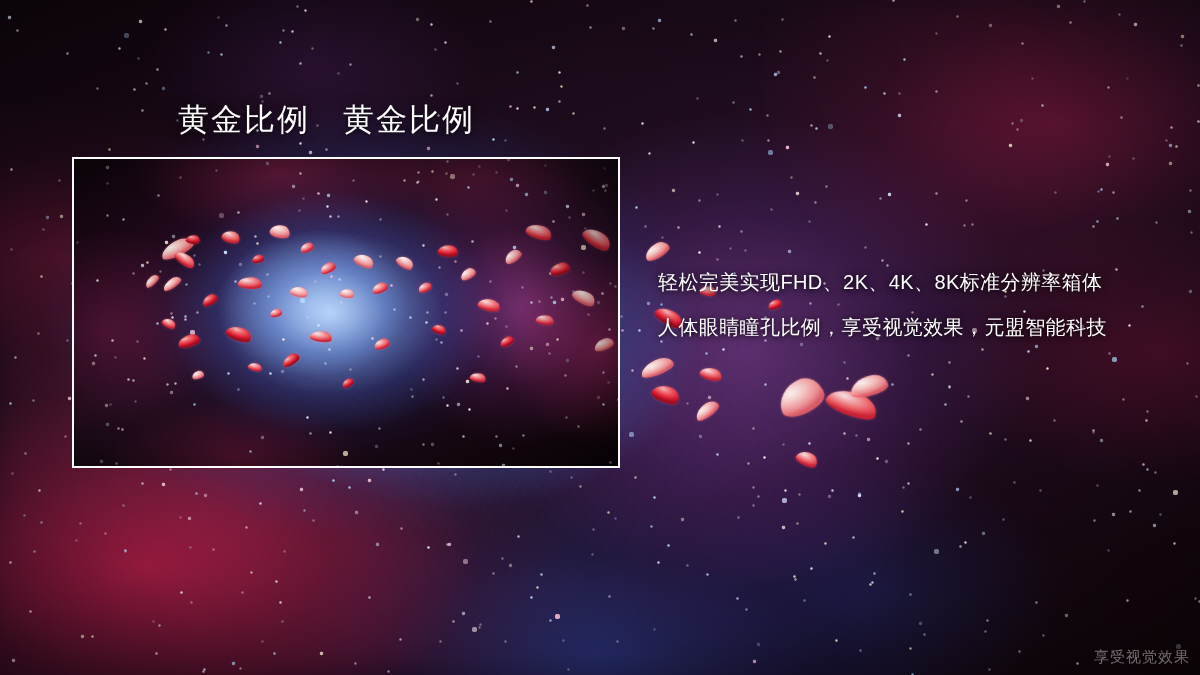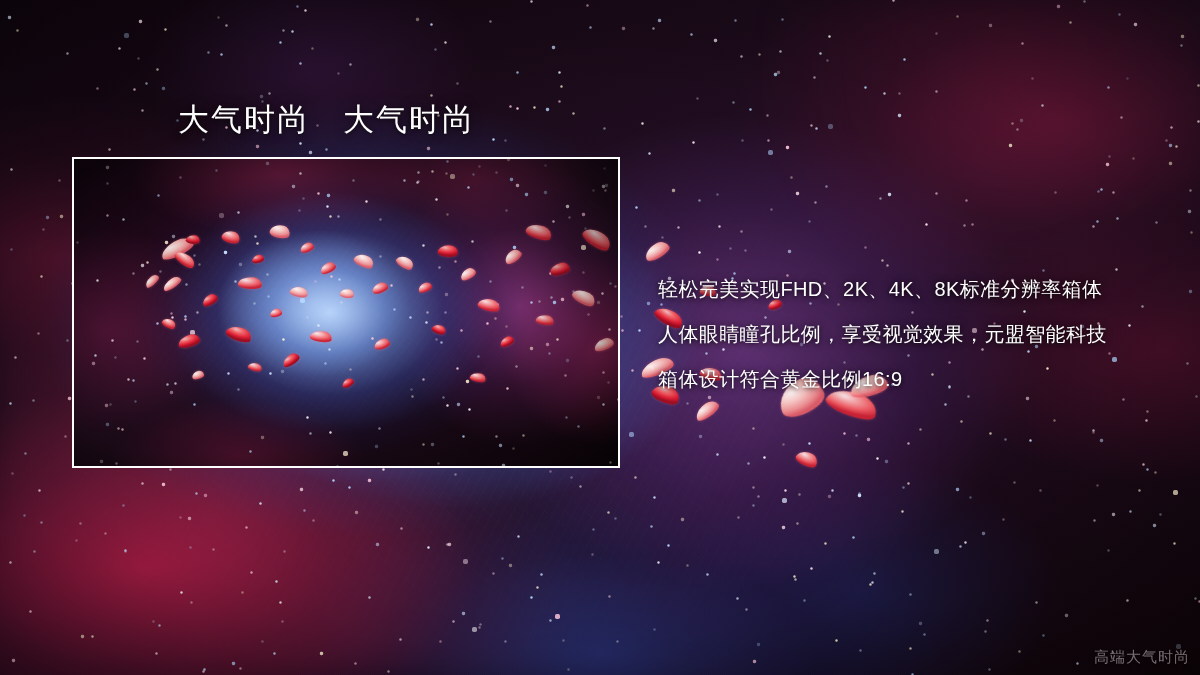--- a/index.html
+++ b/index.html
@@ -149,21 +149,21 @@
     line-height: 40px;
     color: #ffffff;
     letter-spacing: 2px;
     white-space: pre;
     text-shadow: 0 1px 5px rgba(0,0,0,0.65), 0 0 14px rgba(0,0,0,0.4);
   }
 
   #body-text {
     position: absolute;
     left: 658px;
-    top: 267px;
+    top: 260px;
     width: 530px;
   }
   .body-line {
     font-size: 20px;
     line-height: 45px;
     color: #ffffff;
     white-space: nowrap;
     letter-spacing: 0.4px;
     text-shadow: 0 1px 4px rgba(0,0,0,0.70), 0 0 10px rgba(0,0,0,0.45);
   }
@@ -247,23 +247,22 @@
         <div class="petal" style="left: 462px; top: 156px; width: 18px; height: 10px; transform: rotate(12deg);"></div>
         <div class="petal deep" style="left: 426px; top: 178px; width: 14px; height: 9px; transform: rotate(-22deg);"></div>
         <div class="petal" style="left: 508px; top: 72px; width: 30px; height: 16px; transform: rotate(36deg);"></div>
         <div class="petal pale" style="left: 520px; top: 180px; width: 20px; height: 11px; transform: rotate(-18deg);"></div>
         <div class="petal" style="left: 396px; top: 214px; width: 16px; height: 9px; transform: rotate(14deg);"></div>
         <div class="petal deep" style="left: 268px; top: 220px; width: 12px; height: 8px; transform: rotate(-24deg);"></div>
       </div>
     <div class="panel-layer" id="panel-vignette"></div>
   </div>
 
-  <div id="title">大气时尚　大气时尚</div>
+  <div id="title">黄金比例　黄金比例</div>
 
   <div id="body-text">
     <div class="body-line">轻松完美实现FHD、2K、4K、8K标准分辨率箱体</div>
     <div class="body-line">人体眼睛瞳孔比例，享受视觉效果，元盟智能科技</div>
-    <div class="body-line">箱体设计符合黄金比例16:9</div>
   </div>
 
-  <div id="watermark">高端大气时尚</div>
+  <div id="watermark">享受视觉效果</div>
 
 </div>
 
 </body></html>

